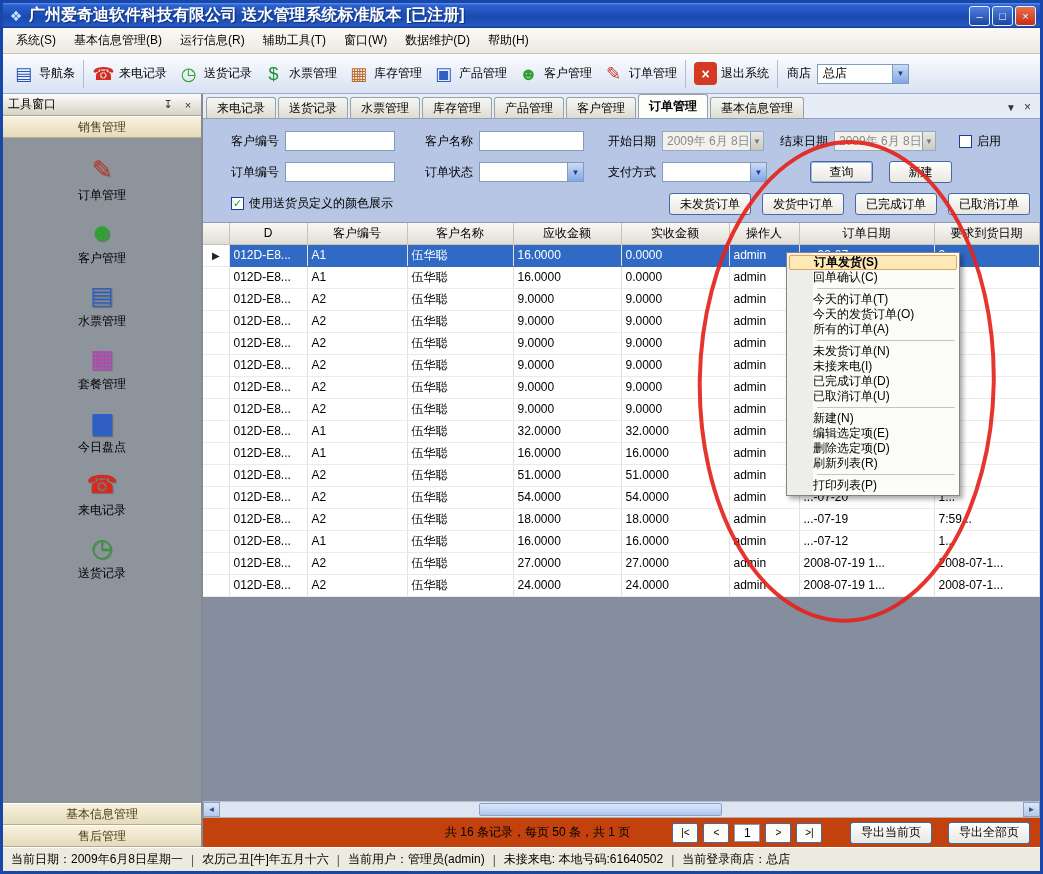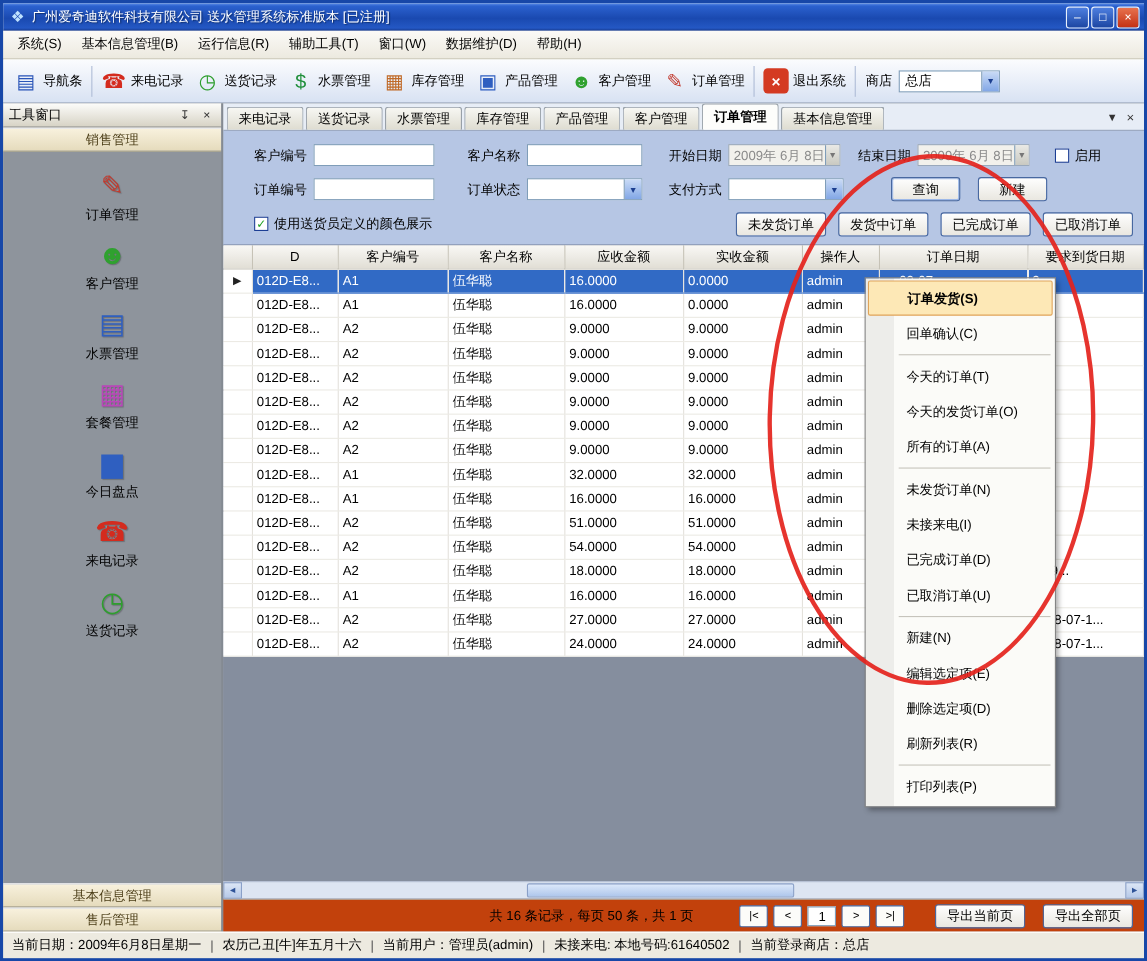--- a/index.html
+++ b/index.html
@@ -3,21 +3,21 @@
 <meta charset="utf-8">
 <style>
   *{margin:0;padding:0;box-sizing:border-box;}
   html,body{width:1043px;height:874px;overflow:hidden;}
   body{font-family:"Liberation Sans","DejaVu Sans",sans-serif;font-size:12px;color:#000;background:#fff;}
   .window{position:relative;width:1043px;height:874px;border:3px solid #1747A8;display:flex;flex-direction:column;background:#ECE9D8;}
 
   
   .titlebar{height:25px;background:linear-gradient(180deg,#5B8DE8 0%,#2B61CF 10%,#1A49B0 55%,#2458C4 90%,#16398E 100%);display:flex;align-items:center;padding:0 4px;color:#fff;flex:0 0 auto;}
   .app-icon{width:18px;height:18px;display:flex;align-items:center;justify-content:center;color:#BFE2FF;font-size:14px;margin-right:4px;}
-  .title-text{flex:1;font-weight:normal;font-size:12px;text-shadow:1px 1px 1px #10306E;white-space:nowrap;overflow:hidden;}
+  .title-text{flex:1;font-weight:bold;font-size:16px;text-shadow:1px 1px 1px #10306E;white-space:nowrap;overflow:hidden;}
   .win-btn{width:21px;height:20px;margin-left:2px;border:1px solid #E8F0FC;border-radius:3px;background:linear-gradient(#4E7FE0,#1C46A2);color:#fff;font-size:11px;display:flex;align-items:center;justify-content:center;cursor:default;}
   .win-btn.close{background:linear-gradient(#E8734E,#C33014);}
 
   
   .menubar{height:26px;background:linear-gradient(#FBFAF7,#ECE9DF);border-bottom:1px solid #C9C5B8;display:flex;align-items:center;padding-left:4px;flex:0 0 auto;}
   .menu-item{padding:20px 9px;white-space:nowrap;}
 
   
   .toolbar{height:40px;background:linear-gradient(#FBFCFE,#D8E2F3);border-bottom:1px solid #9AAAC8;display:flex;align-items:center;padding:0 4px;flex:0 0 auto;}
   .tool-btn{display:flex;align-items:center;gap:4px;padding:3px 5px;border-radius:3px;white-space:nowrap;}
@@ -89,21 +89,21 @@
   .nav-btn{width:26px;height:20px;background:#FCFCF9;border:1px solid #4868A0;border-radius:2px;font-size:10px;display:flex;align-items:center;justify-content:center;cursor:default;}
   .pg-input{width:26px;height:18px;border:1px solid #7F9DB9;text-align:center;font:inherit;}
   .pg-exports{margin-left:auto;display:flex;gap:16px;}
 
   
   .statusbar{height:24px;background:#EDEAE0;border-top:1px solid #FFFFFF;display:flex;align-items:center;padding:0 8px;gap:8px;white-space:nowrap;flex:0 0 auto;}
   .sb-sep{color:#555;}
 
   
   .ctx{position:absolute;left:783px;top:249px;width:174px;background:linear-gradient(90deg,#EDEDEA 0,#EDEDEA 26px,#FBFBF8 26px);border:1px solid #848484;box-shadow:3px 3px 5px rgba(0,0,0,.35);padding:2px;z-index:50;}
-  .cm-item{height:32px;display:flex;align-items:center;padding-left:35px;white-space:nowrap;}
+  .cm-item{height:15px;display:flex;align-items:center;padding-left:24px;white-space:nowrap;}
   .cm-item.hl{background:#FDE8B6;border:1px solid #E0A45A;border-radius:2px;font-weight:bold;}
   .cm-sep{height:1px;background:#C6C4BC;margin:3px 2px 3px 28px;}
 
   
   .annotation-svg{position:absolute;inset:0;width:100%;height:100%;pointer-events:none;z-index:60;}
 </style>
 </head>
 <body>
 
 <div class="window">

